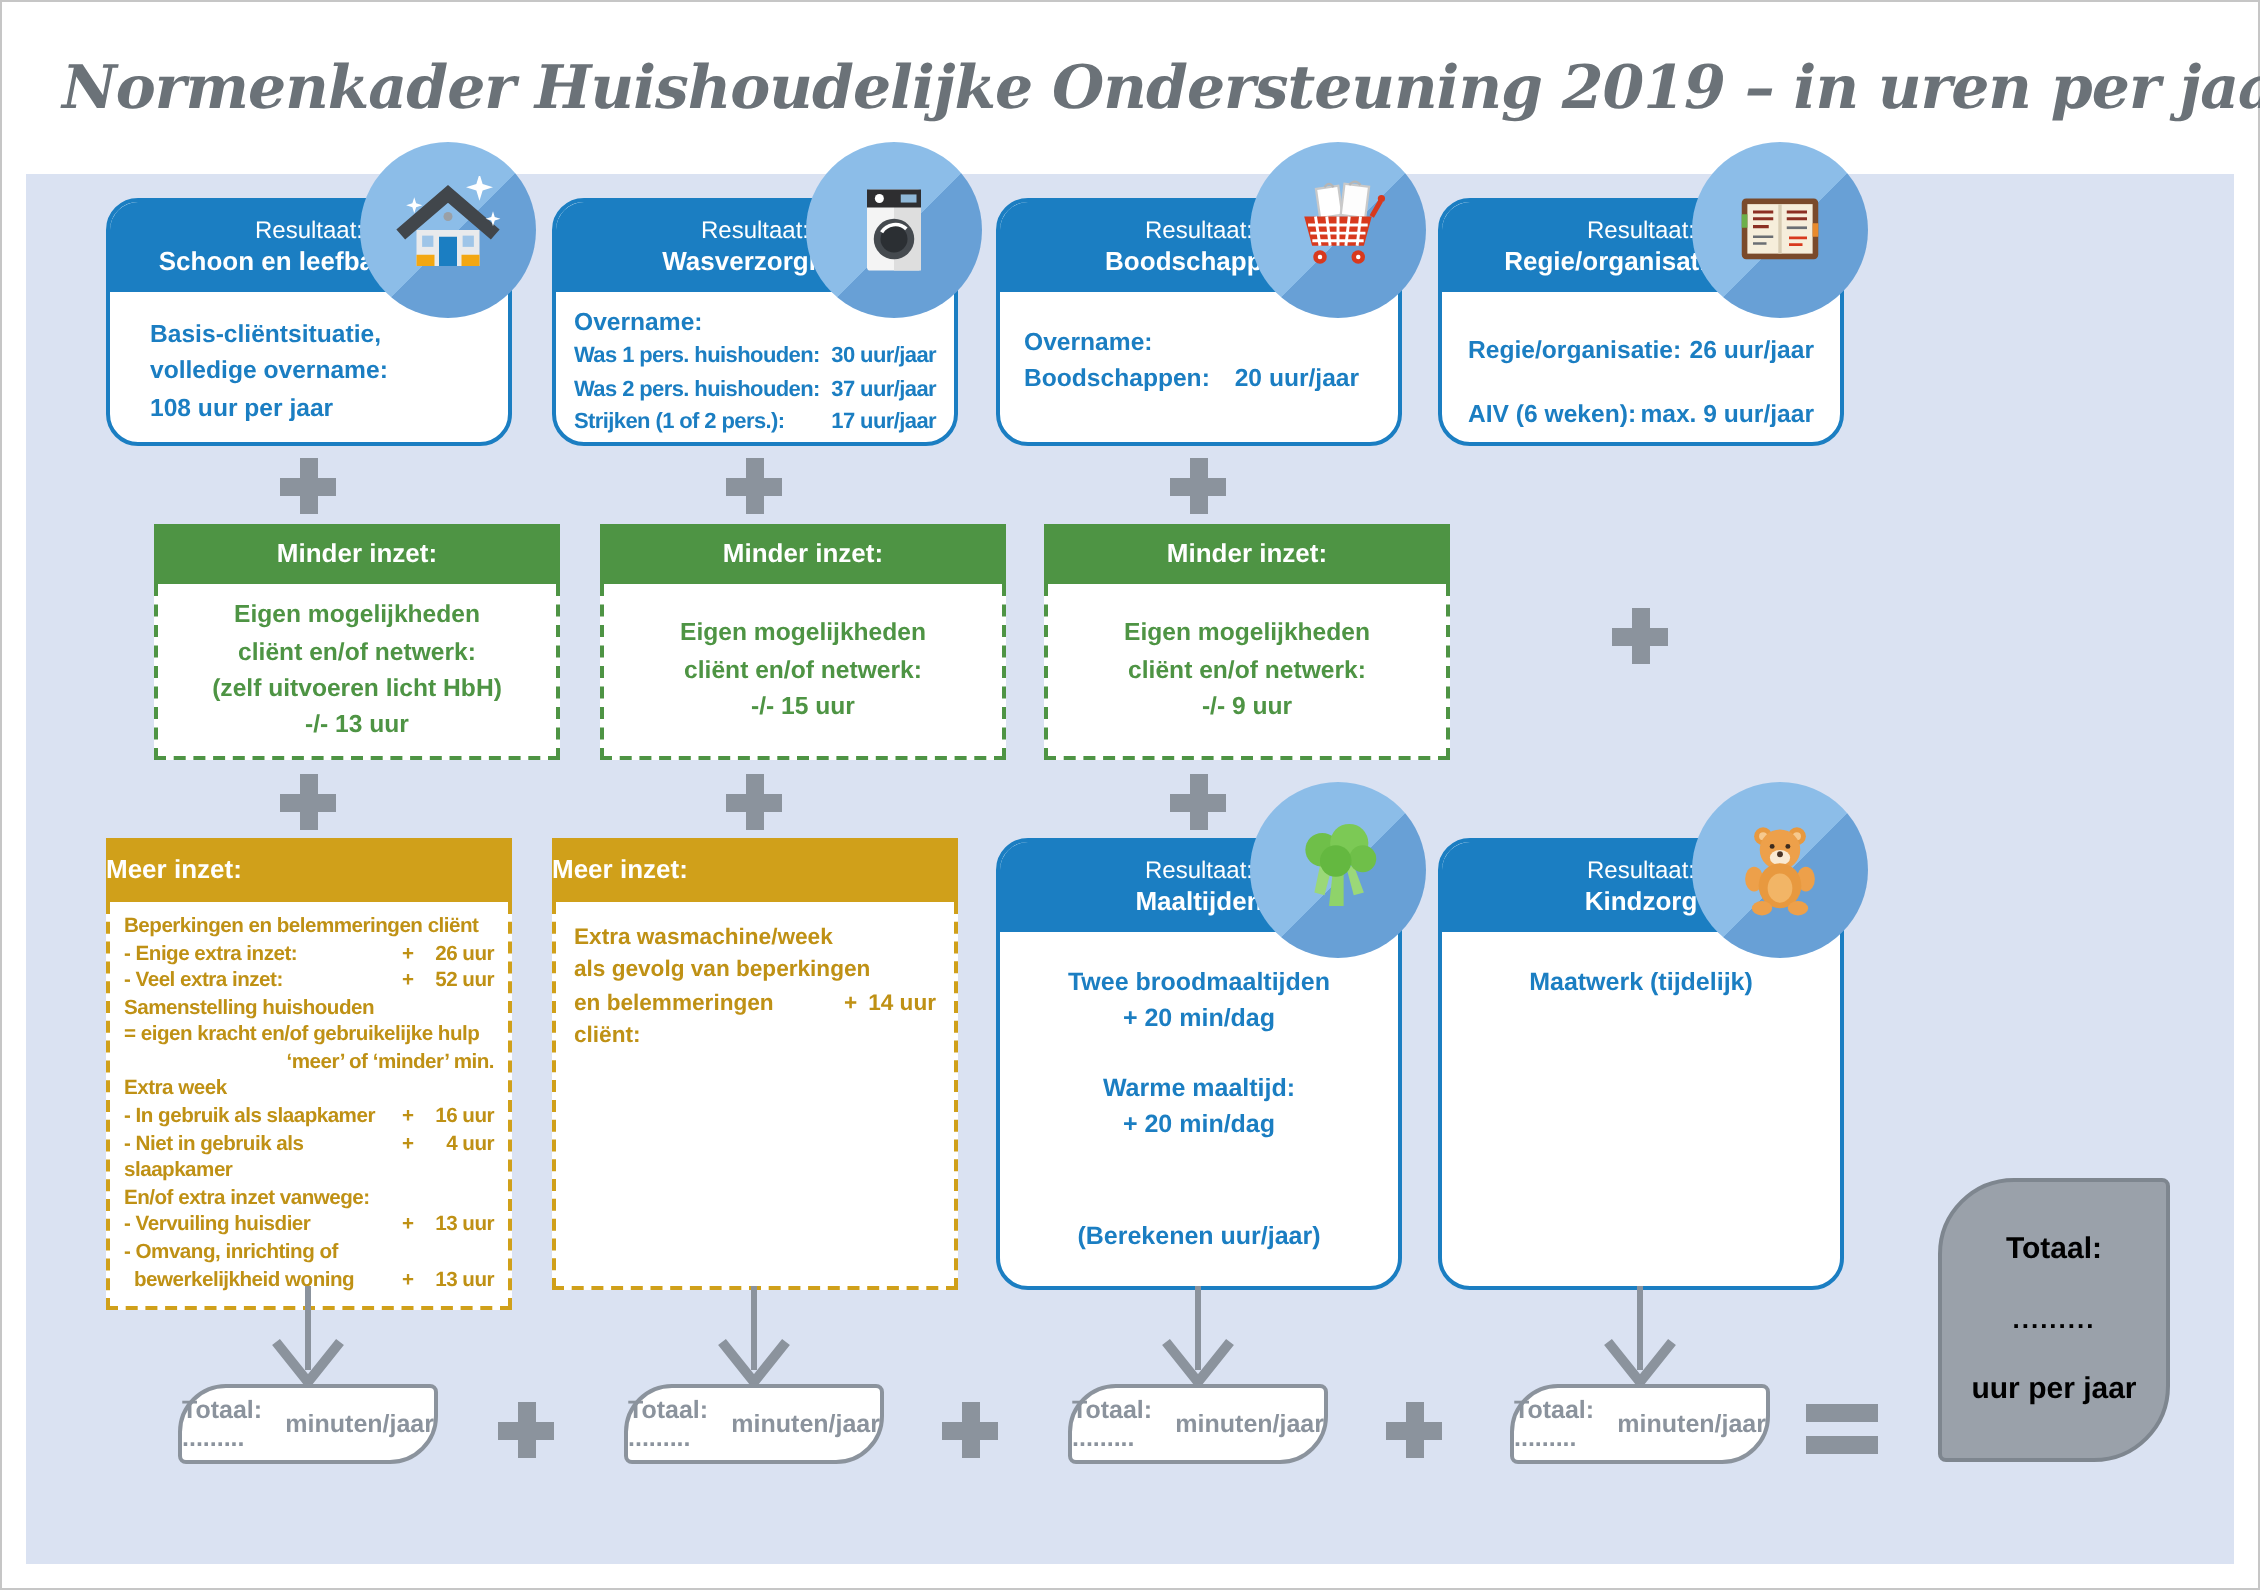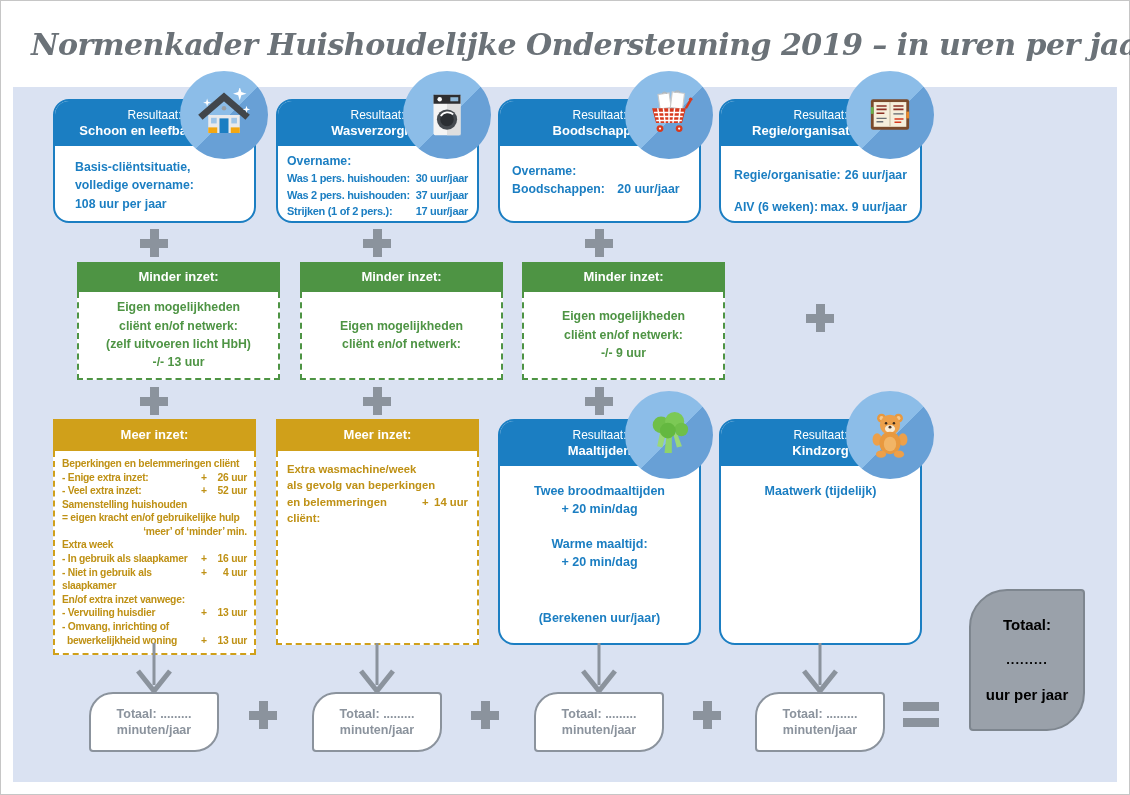--- a/index.html
+++ b/index.html
@@ -34,40 +34,40 @@
            background:linear-gradient(135deg,#8cbde8 53%,#68a0d6 53%); display:flex; align-items:center; justify-content:center; z-index:3; }
   .badge svg { width:54px; height:54px; }
 
   
   .greenbox { position:absolute; inset:0; display:flex; flex-direction:column; }
   .ghead { height:30px; line-height:30px; background:#4e9444; color:#fff; font-weight:700; font-size:13px; text-align:center; }
   .gbody { flex:1; background:#fff; border:2px dashed #4e9444; border-top:none; color:#4e9444; font-weight:700; font-size:12.3px; line-height:1.5; display:flex; flex-direction:column; justify-content:center; text-align:center; }
 
   
   .ybox { position:absolute; inset:0; display:flex; flex-direction:column; }
-  .yhead { height:32px; line-height:32px; background:#d0a01a; color:#fff; font-weight:700; font-size:13px; text-align:center; }
+  .yhead { height:32px; line-height:32px; background:#d0a01a; color:#fff; font-weight:700; font-size:13px; text-align:left; }
   .ybody { flex:1; background:#fff; border:2px dashed #d0a01a; border-top:none; padding:6px 7px; color:#bf9115; font-size:10.3px; line-height:1.32; letter-spacing:-0.25px; font-weight:600; }
   .ybody2 { flex:1; background:#fff; border:2px dashed #d0a01a; border-top:none; padding:10px 9px; color:#bf9115; font-size:11.3px; line-height:1.45; font-weight:600; }
   .yb-h { font-weight:700; }
   .mi-row { display:flex; justify-content:space-between; }
   .pv { display:flex; justify-content:space-between; width:46px; flex-shrink:0; }
   .right { text-align:right; }
 
   
   .plus { position:absolute; width:28px; height:28px; }
   .plus::before { content:""; position:absolute; left:0; top:9.5px; width:28px; height:9px; background:#8b939d; }
   .plus::after  { content:""; position:absolute; left:9.5px; top:0; width:9px; height:28px; background:#8b939d; }
   .equals { position:absolute; left:890px; top:614px; width:36px; height:27px; }
   .equals::before { content:""; position:absolute; left:0; top:1px; width:36px; height:9px; background:#8b939d; }
   .equals::after  { content:""; position:absolute; left:0; bottom:1px; width:36px; height:9px; background:#8b939d; }
 
   .arrow { position:absolute; width:44px; height:52px; top:556px; }
 
   
-  .tot { position:absolute; top:605px; width:130px; height:60px; background:#fff; border:2px solid #8b939d; border-radius:24px 4px 24px 4px; display:flex; flex-direction:column; align-items:center; justify-content:center; gap:2px; color:#8b939d; font-weight:700; font-size:12.5px; }
+  .tot { position:absolute; top:605px; width:130px; height:40px; background:#fff; border:2px solid #8b939d; border-radius:24px 4px 24px 4px; display:flex; flex-direction:row; align-items:center; justify-content:center; gap:2px; color:#8b939d; font-weight:700; font-size:12.5px; }
   .grand { position:absolute; left:956px; top:502px; width:116px; height:142px; background:#9aa1aa; border:2px solid #7e868f; border-radius:38px 4px 38px 4px; color:#000000; font-weight:700; text-align:center; padding-top:25px; display:flex; flex-direction:column; gap:19px; }
   .grand .g1 { font-size:15px; } .grand .gd { font-size:13px; letter-spacing:1px; } .grand .g2 { font-size:15px; }
 </style>
 </head>
 <body>
 
 <div class="page">
 
   <div class="topbar">
     <h1 class="title">Normenkader Huishoudelijke Ondersteuning 2019 – in uren per jaar</h1>
@@ -219,20 +219,21 @@
           <div>-/- 13 uur</div>
         </div>
       </div>
     </div>
     <div class="cell c2 r2">
       <div class="greenbox">
         <div class="ghead">Minder inzet:</div>
         <div class="gbody">
           <div>Eigen mogelijkheden</div>
           <div>cliënt en/of netwerk:</div>
+          <div>-/- 15 uur</div>
         </div>
       </div>
     </div>
     <div class="cell c3 r2">
       <div class="greenbox">
         <div class="ghead">Minder inzet:</div>
         <div class="gbody">
           <div>Eigen mogelijkheden</div>
           <div>cliënt en/of netwerk:</div>
           <div>-/- 9 uur</div>

